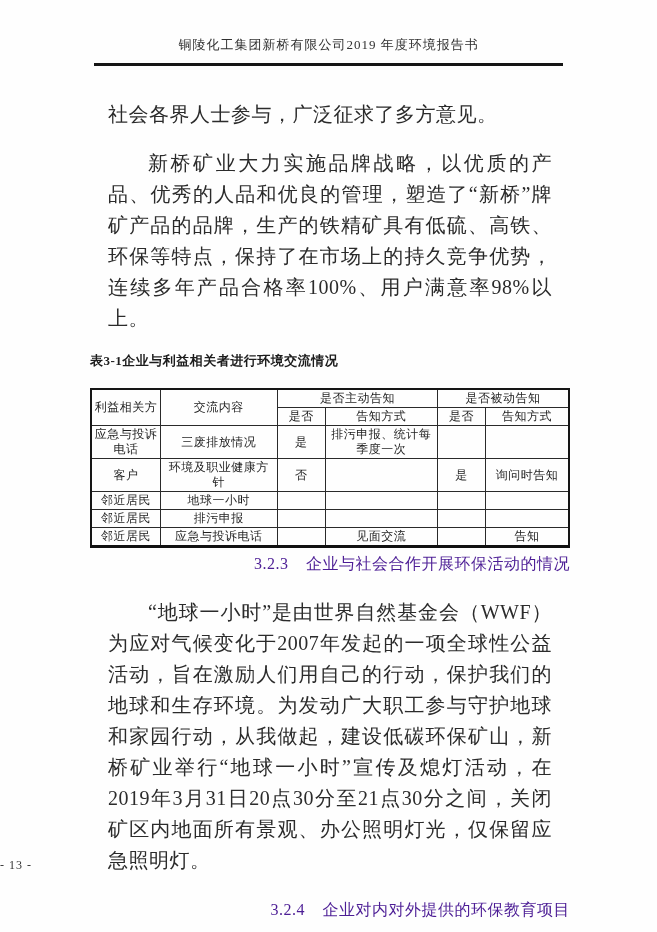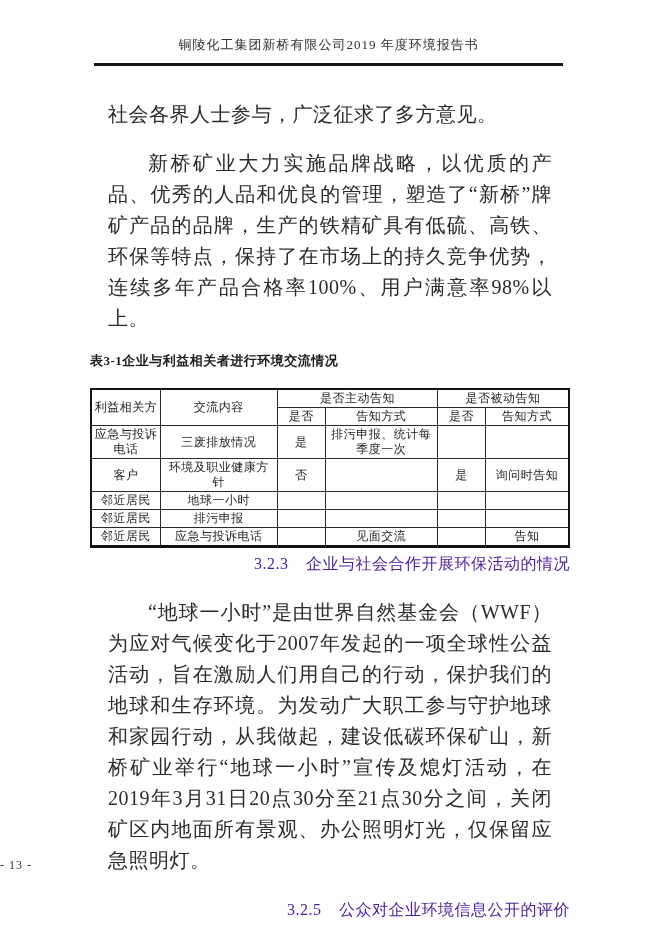--- a/index.html
+++ b/index.html
@@ -157,20 +157,23 @@
           <td>告知</td>
         </tr>
       </tbody>
     </table>
 
     <div class="section-heading">
       <span class="sec-num">3.2.3</span><span>企业与社会合作开展环保活动的情况</span>
     </div>
     <p class="para">“地球一小时”是由世界自然基金会（WWF）为应对气候变化于2007年发起的一项全球性公益活动，旨在激励人们用自己的行动，保护我们的地球和生存环境。为发动广大职工参与守护地球和家园行动，从我做起，建设低碳环保矿山，新桥矿业举行“地球一小时”宣传及熄灯活动，在2019年3月31日20点30分至21点30分之间，关闭矿区内地面所有景观、办公照明灯光，仅保留应急照明灯。</p>
 
+    <div class="section-heading">
+      <span class="sec-num">3.2.4</span><span>企业对内对外提供的环保教育项目</span>
+    </div>
 
     <div class="section-heading">
       <span class="sec-num">3.2.5</span><span>公众对企业环境信息公开的评价</span>
     </div>
 
   </div>
 
   <div class="footer-page">- 13 -</div>
 
 </div>

